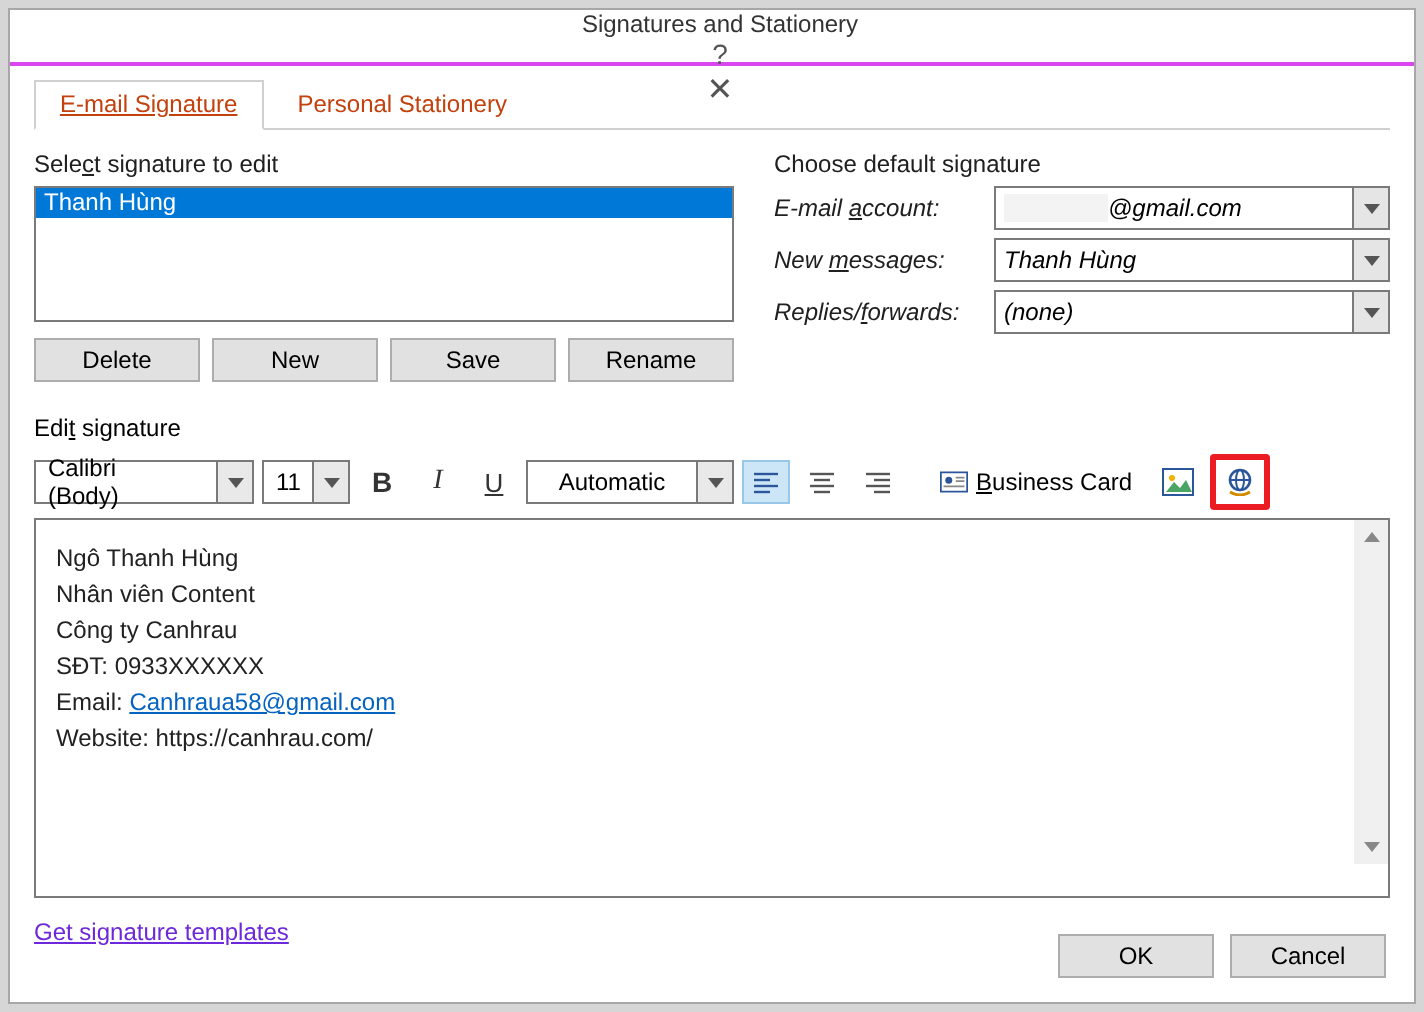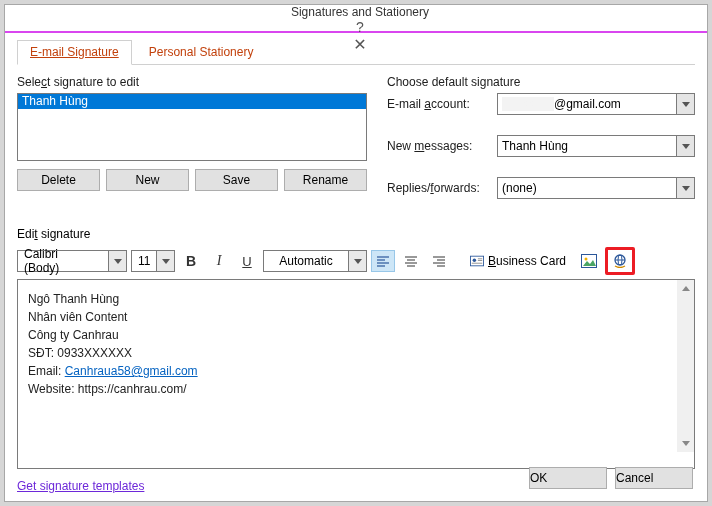--- a/index.html
+++ b/index.html
@@ -14,43 +14,43 @@
   .tab { padding: 4px 12px; border: 1px solid transparent; border-bottom: none; color: #c2410c; margin-right:4px; cursor:pointer; position: relative; top: 1px;}
   .tab.active { border-color: #d0d0d0; background: #fff; border-bottom: 1px solid #fff;}
   .upper { display: flex; gap: 20px; }
   .left-pane { width: 350px; }
   .right-pane { flex: 1; }
   .group-title { color: #202020; }
   .listbox { width: 100%; height: 68px; border: 1px solid #7a7a7a; margin-top: 4px; overflow-y: auto; background:#fff;}
   .listitem { background: #0078d7; color: #fff; padding: 0 4px; line-height: 15px; cursor:pointer;}
   .row-buttons { display: flex; gap: 6px; margin-top: 8px; }
   .btn { background: #e1e1e1; border: 1px solid #adadad; padding: 3px 0; width: 100px; text-align: center; cursor:pointer;}
-  .rgrid { display: grid; grid-template-columns: 110px 1fr; row-gap: 20px; align-items: center; margin-top: 4px;}
+  .rgrid { display: grid; grid-template-columns: 110px 1fr; row-gap: 4px; align-items: center; margin-top: 4px; font-style: italic;}
   .lbl { color: #202020; }
   .sel { position: relative; border: 1px solid #7a7a7a; height: 22px; display: flex; align-items: center; padding: 0 4px; background:#fff; }
   .sel .arrow { position: absolute; right: 0; top:0; bottom:0; width: 18px; display:flex; align-items:center; justify-content:center; border-left: 1px solid #7a7a7a; background:#e5e5e5;}
   .arrow svg { width:8px; height:5px; }
-  .section2-title { margin-top: 28px; }
+  .section2-title { margin-top: 16px; }
   .toolbar { display: flex; align-items: center; gap: 4px; margin-top: 4px; padding: 2px 0;}
   .combo { border:1px solid #7a7a7a; height: 22px; display:flex; align-items:center; background:#fff;}
   .combo .txt { padding: 0 6px; flex:1; }
   .combo .ar { width:18px; border-left:1px solid #7a7a7a; background:#e9e9e9; display:flex; align-items:center; justify-content:center; height:100%;}
   .tbicon { width: 24px; height: 22px; display:flex; align-items:center; justify-content:center; border:1px solid transparent; cursor:pointer; color:#333;}
   .tbicon.sel-on { background:#cde6f7; border-color:#98c7e8;}
   .biz { display:flex; align-items:center; gap:4px; padding:0 6px; height:22px; border:1px solid transparent; cursor:pointer;}
   .underline-first::first-letter { text-decoration: underline; }
   .highlight-red { border:3px solid #ec1c24; border-radius:2px; padding:0; }
   .editor-wrap { position: relative; margin-top: 2px; }
   .editor { width: 100%; height: 190px; border: 1px solid #7a7a7a; padding: 10px; font-size: 13px; line-height: 18px; color: #222; background:#fff; overflow-y:auto;}
   .editor a { color: #0563c1; text-decoration: underline; }
   .fake-scroll { position:absolute; right:1px; top:1px; bottom:17px; width:17px; background:#f0f0f0; display:flex; flex-direction:column;}
   .fake-scroll .arw { height:17px; display:flex; align-items:center; justify-content:center; color:#666;}
   .link-templates { color: #6d28d9; text-decoration: underline; cursor:pointer; display:inline-block; margin-top:10px;}
   .footer { position:absolute; bottom:12px; right:14px; display:flex; gap:8px;}
-  .footer .fbtn { width: 78px; border:1px solid #adadad; background:#e1e1e1; padding:3px 0; cursor:pointer;}
+  .footer .fbtn { width: 78px; text-align:center; border:1px solid #adadad; background:#e1e1e1; padding:3px 0; cursor:pointer;}
   .u1 { text-decoration: underline; }
   .bizicon { width:14px; height:12px; }
   .smicon { width:16px; height:14px; }
 </style>
 </head>
 <body>
 
 <div class="window">
   <div class="titlebar">
     <span class="title">Signatures and Stationery</span>

